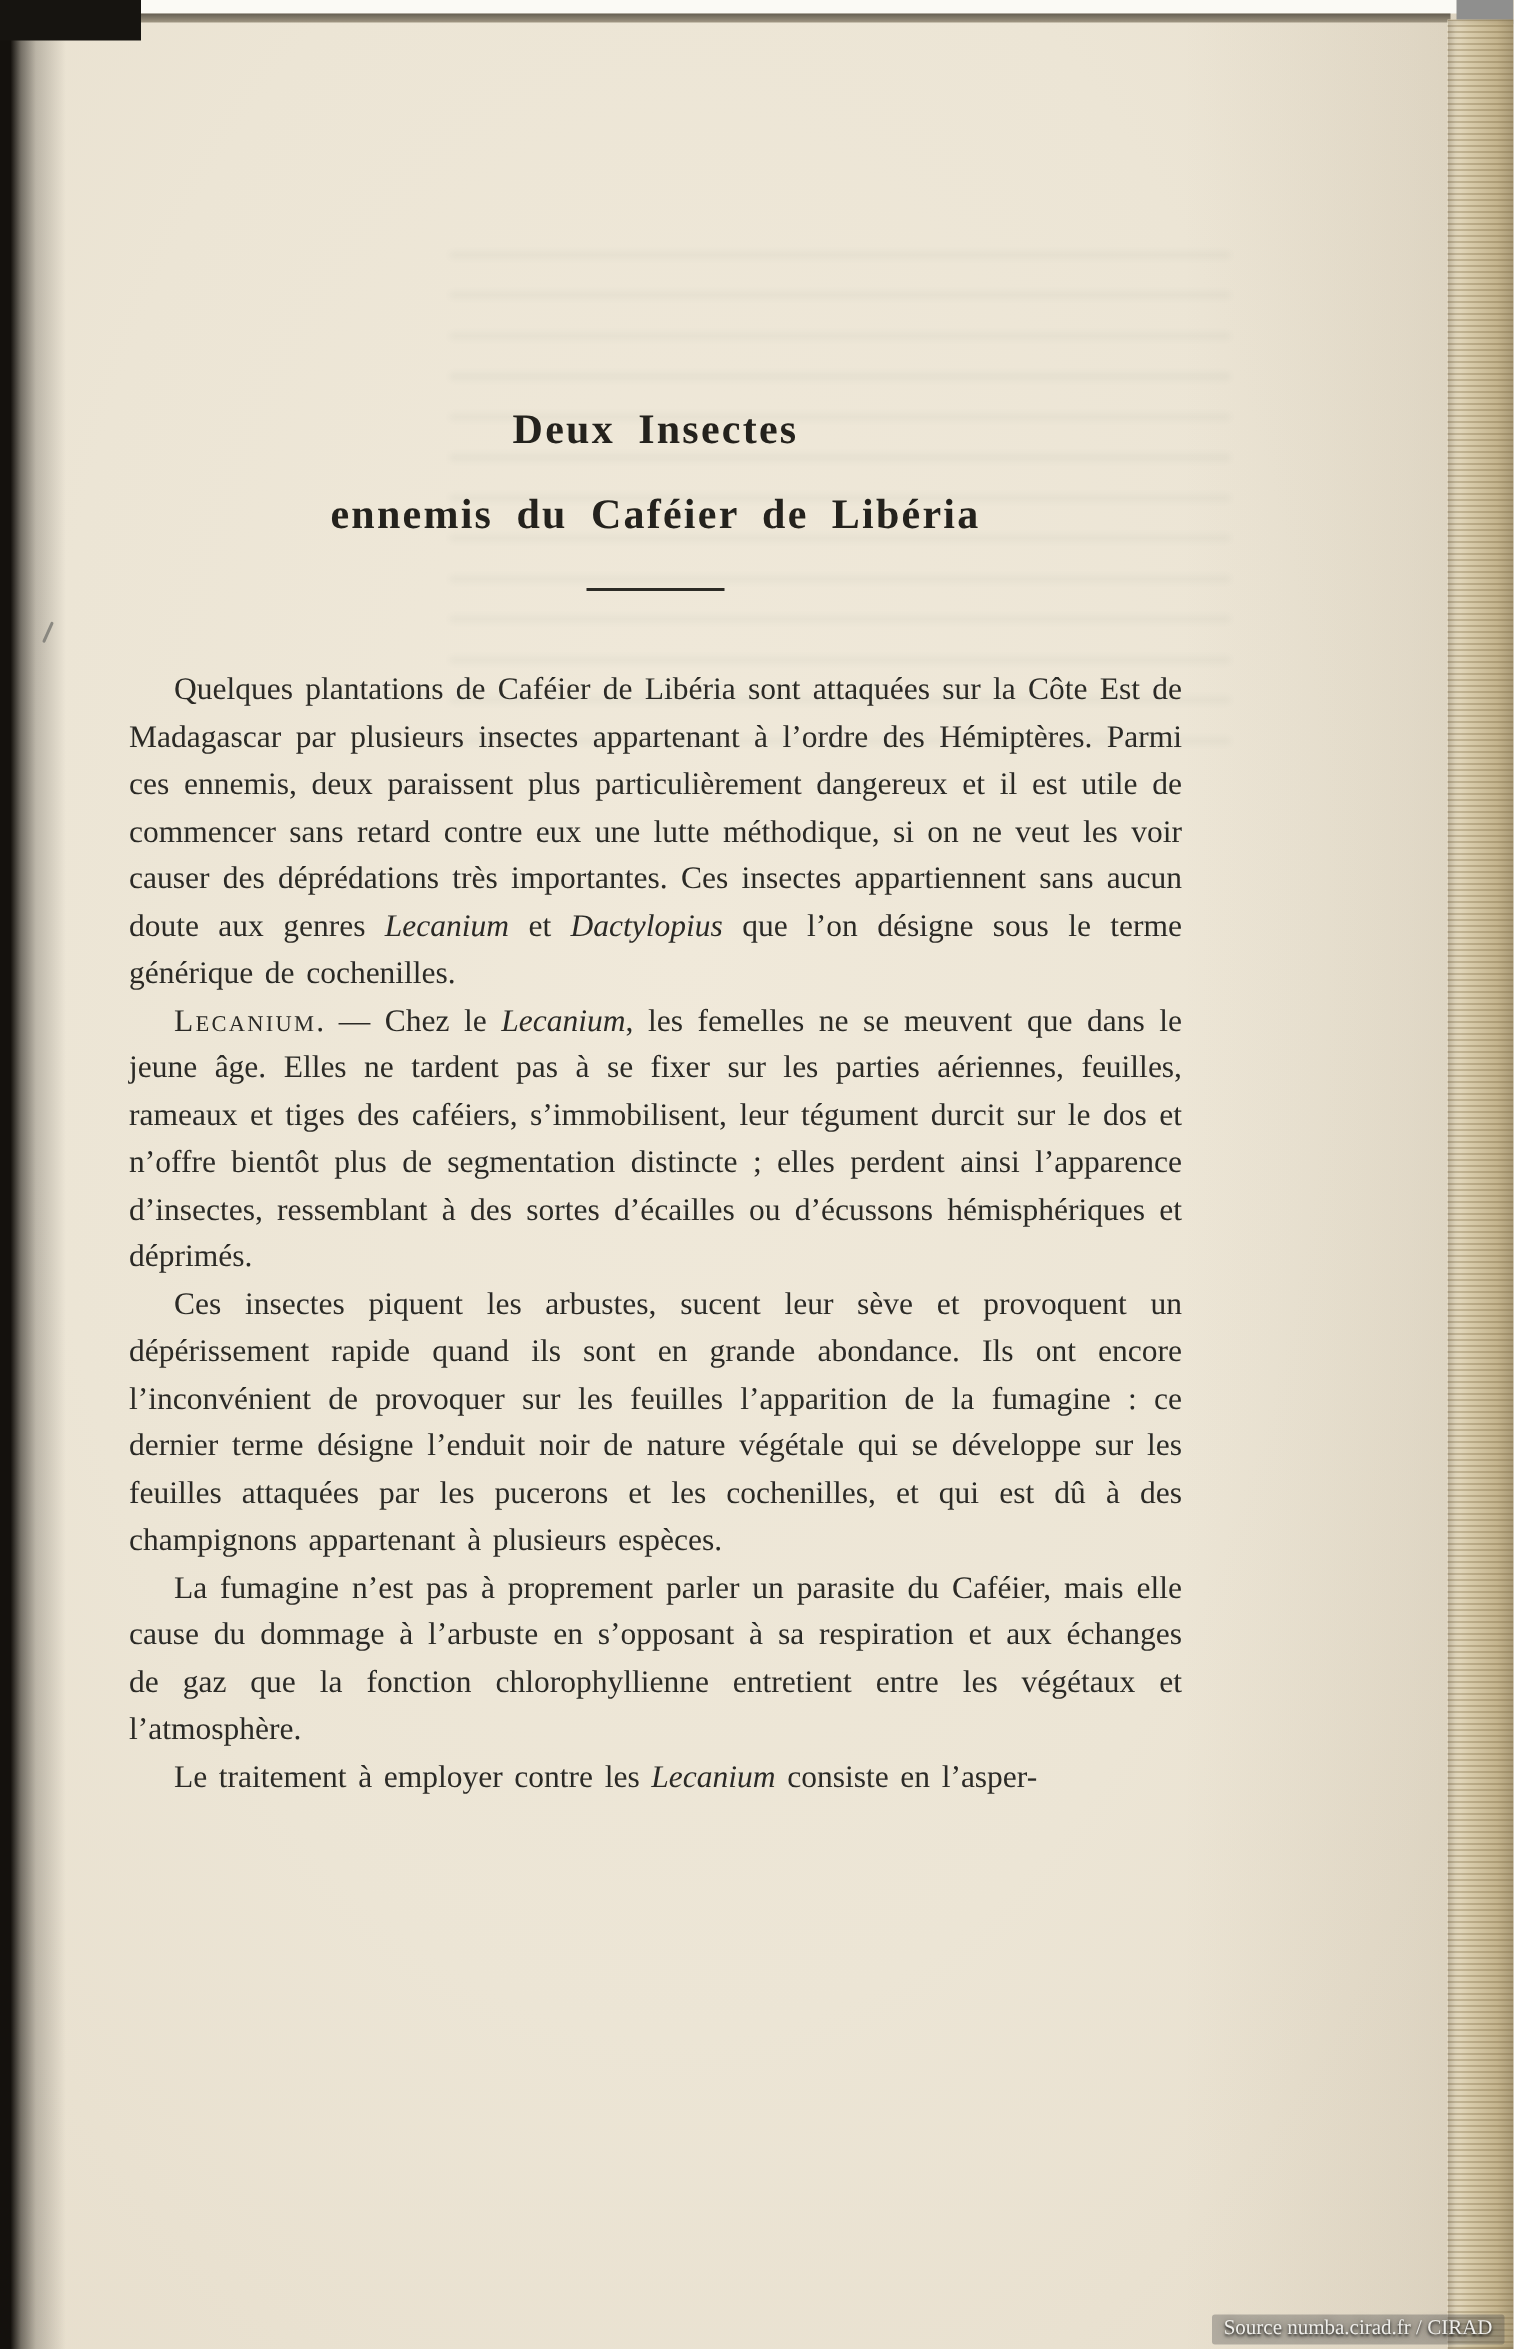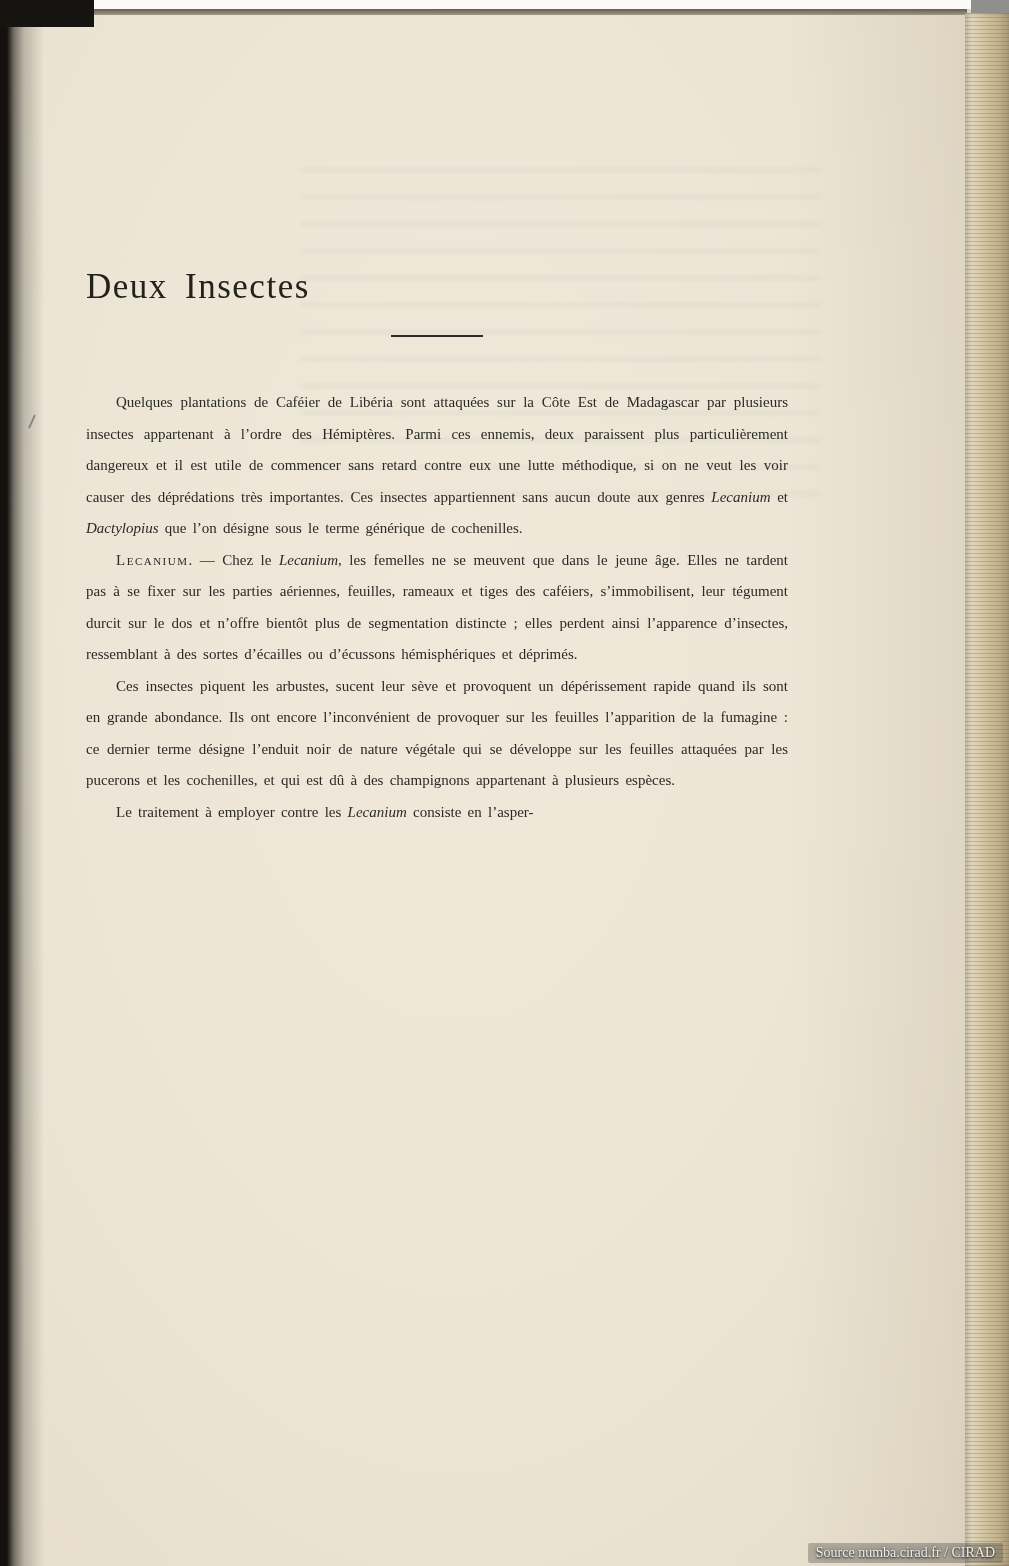--- a/index.html
+++ b/index.html
@@ -27,25 +27,25 @@
       linear-gradient(to right,#eae1cb,#d7caa9 35%,#c4b48e 75%,#a99a77);
     box-shadow:inset 3px 0 5px rgba(60,45,20,.28);}
   
   .showthrough{position:absolute;left:300px;top:168px;width:520px;height:350px;opacity:.055;
     background:repeating-linear-gradient(to bottom,#53655a 0 4px,transparent 4px 27px);
     filter:blur(2px);pointer-events:none;}
   .pencil-mark{position:absolute;left:31px;top:414px;width:2px;height:15px;background:#6b6b66;
     transform:rotate(24deg);opacity:.7;border-radius:1px;}
   
   .page-content{position:absolute;left:86px;top:0;width:702px;}
-  .title{margin:258px 0 0;font-weight:400;color:#24221d;
-    font-size:35px;line-height:57px;letter-spacing:1.5px;word-spacing:7px;}
+  .title{margin:258px 0 0;text-align:center;font-weight:700;color:#24221d;
+    font-size:28px;line-height:57px;letter-spacing:1.5px;word-spacing:7px;}
   .title-line{display:block;}
   .rule{width:92px;height:2px;background:#2c2b26;margin:20px auto 0;}
-  .body{margin-top:50px;font-size:15px;line-height:31.5px;color:#2b2a26;
+  .body{margin-top:50px;font-size:21px;line-height:31.5px;color:#2b2a26;
     text-align:justify;word-spacing:2.5px;}
   .body p{margin:0;text-indent:30px;}
   .it{font-style:italic;}
   .sc{font-variant:small-caps;letter-spacing:1.5px;}
   
   .credit{position:absolute;right:6px;bottom:3px;font-family:Liberation Serif, serif;
     font-size:14px;color:#efeeea;text-shadow:0 1px 2px rgba(0,0,0,.85),0 0 6px rgba(0,0,0,.5);
     background:rgba(75,75,75,.35);padding:2px 8px;border-radius:2px;}
 </style>
 </head>
@@ -57,24 +57,26 @@
   <div class="top-line"></div>
   <div class="corner-black"></div>
   <div class="corner-gray"></div>
   <div class="page-edges"></div>
   <div class="showthrough"></div>
   <div class="pencil-mark"></div>
 
   <div class="page-content">
     <h1 class="title">
       <span class="title-line">Deux Insectes</span>
+      <span class="title-line">ennemis du Caféier de Libéria</span>
     </h1>
     <div class="rule"></div>
     <div class="body" id="body-paragraphs">
         <p><span>Quelques plantations de Caféier de Libéria sont attaquées sur la Côte Est de Madagascar par plusieurs insectes appartenant à l’ordre des Hémiptères. Parmi ces ennemis, deux paraissent plus particulièrement dangereux et il est utile de commencer sans retard contre eux une lutte méthodique, si on ne veut les voir causer des déprédations très importantes. Ces insectes appartiennent sans aucun doute aux genres </span><span class="it">Lecanium</span><span> et </span><span class="it">Dactylopius</span><span> que l’on désigne sous le terme générique de cochenilles.</span></p>
         <p><span class="sc">Lecanium</span><span>. — Chez le </span><span class="it">Lecanium</span><span>, les femelles ne se meuvent que dans le jeune âge. Elles ne tardent pas à se fixer sur les parties aériennes, feuilles, rameaux et tiges des caféiers, s’immobilisent, leur tégument durcit sur le dos et n’offre bientôt plus de segmentation distincte ; elles perdent ainsi l’apparence d’insectes, ressemblant à des sortes d’écailles ou d’écussons hémisphériques et déprimés.</span></p>
         <p><span>Ces insectes piquent les arbustes, sucent leur sève et provoquent un dépérissement rapide quand ils sont en grande abondance. Ils ont encore l’inconvénient de provoquer sur les feuilles l’apparition de la fumagine : ce dernier terme désigne l’enduit noir de nature végétale qui se développe sur les feuilles attaquées par les pucerons et les cochenilles, et qui est dû à des champignons appartenant à plusieurs espèces.</span></p>
+        <p><span>La fumagine n’est pas à proprement parler un parasite du Caféier, mais elle cause du dommage à l’arbuste en s’opposant à sa respiration et aux échanges de gaz que la fonction chlorophyllienne entretient entre les végétaux et l’atmosphère.</span></p>
         <p><span>Le traitement à employer contre les </span><span class="it">Lecanium</span><span> consiste en l’asper-</span></p>
       </div>
   </div>
 
   <div class="credit">Source numba.cirad.fr / CIRAD</div>
 </div>
 
 </body></html>

